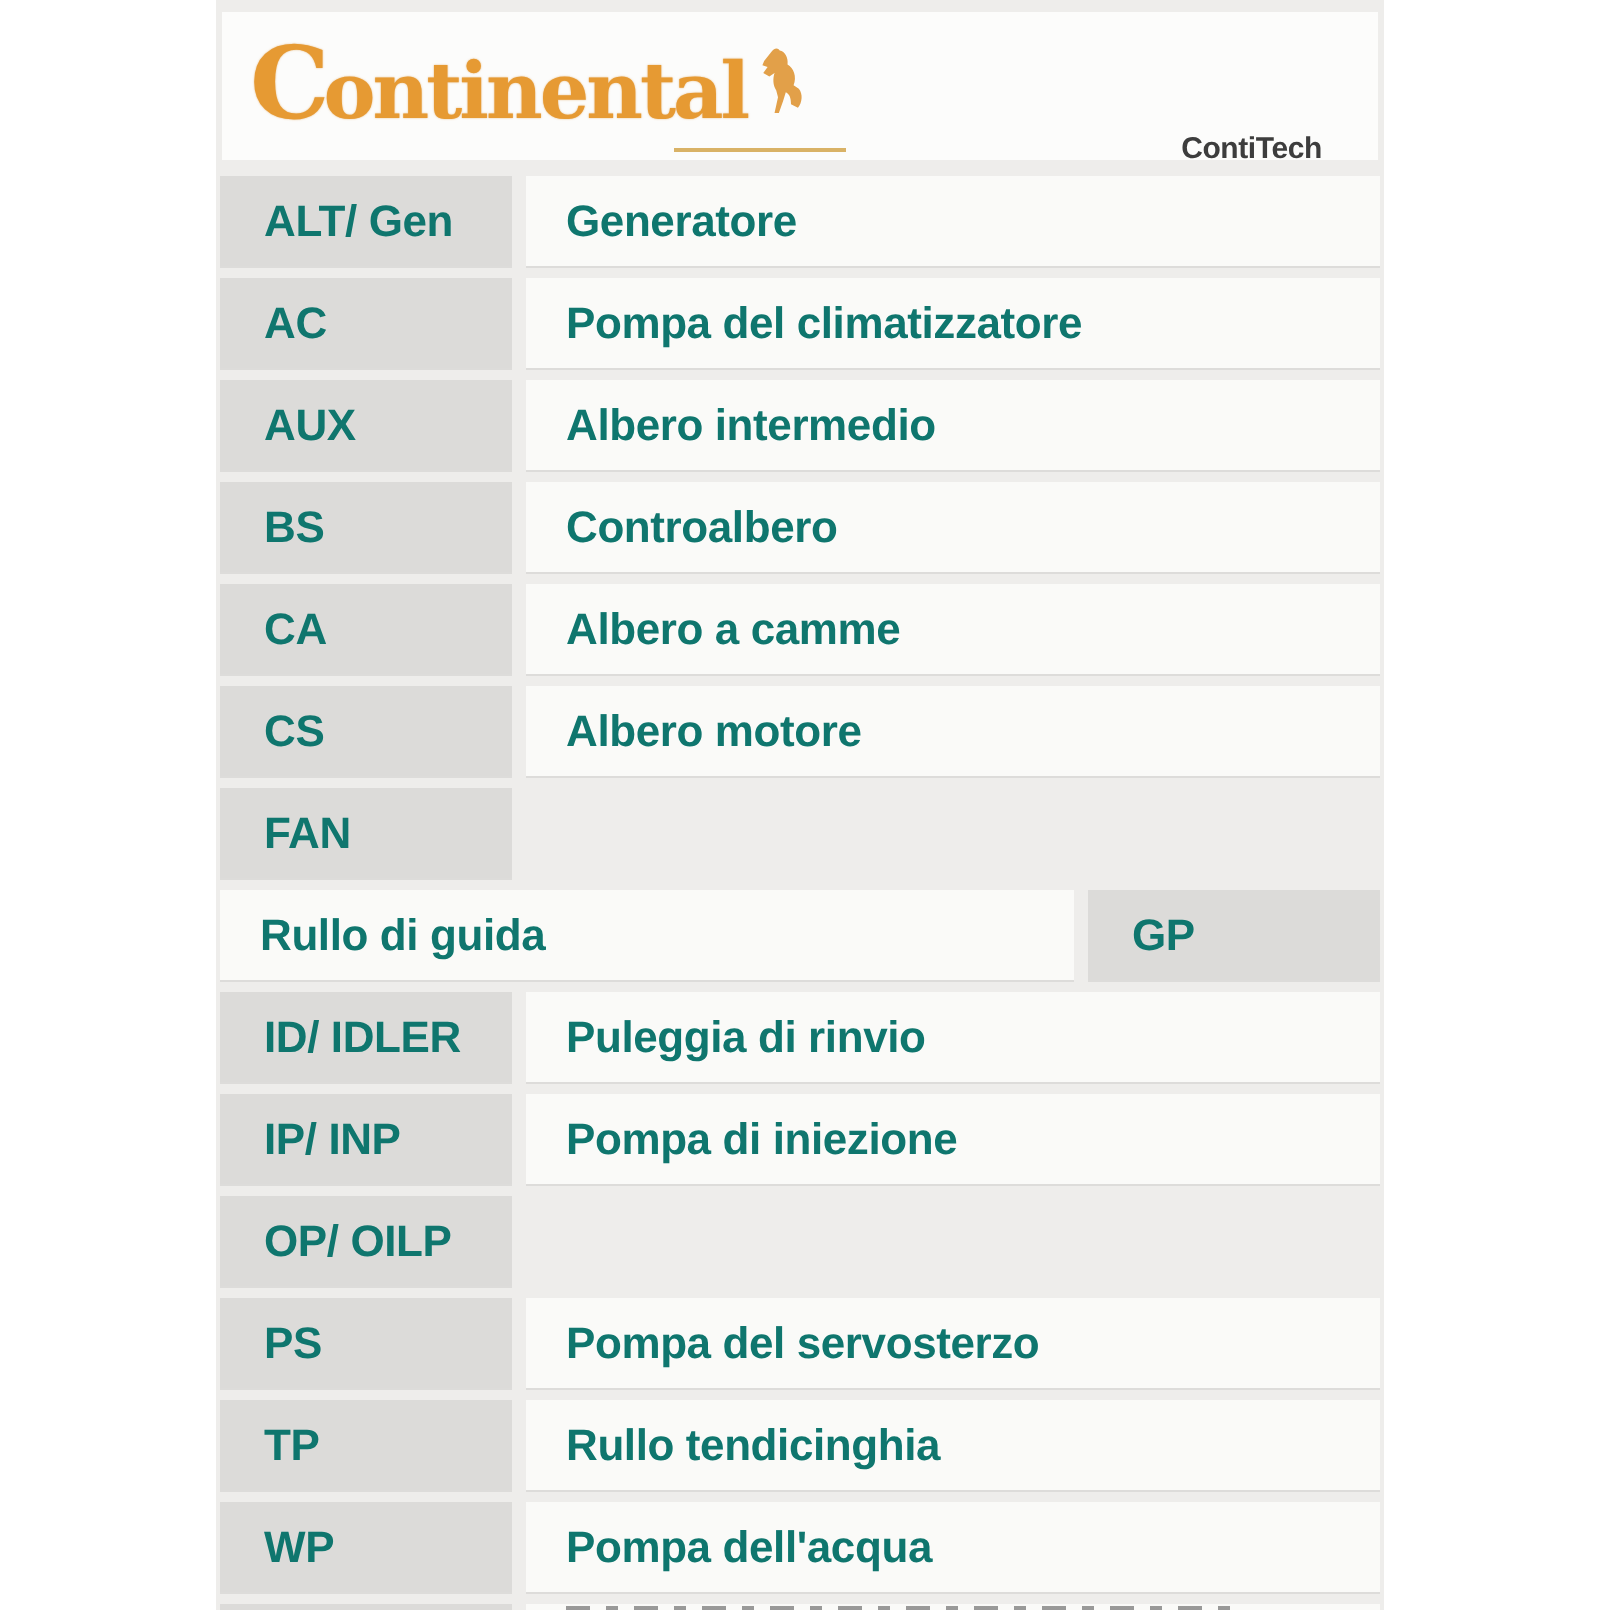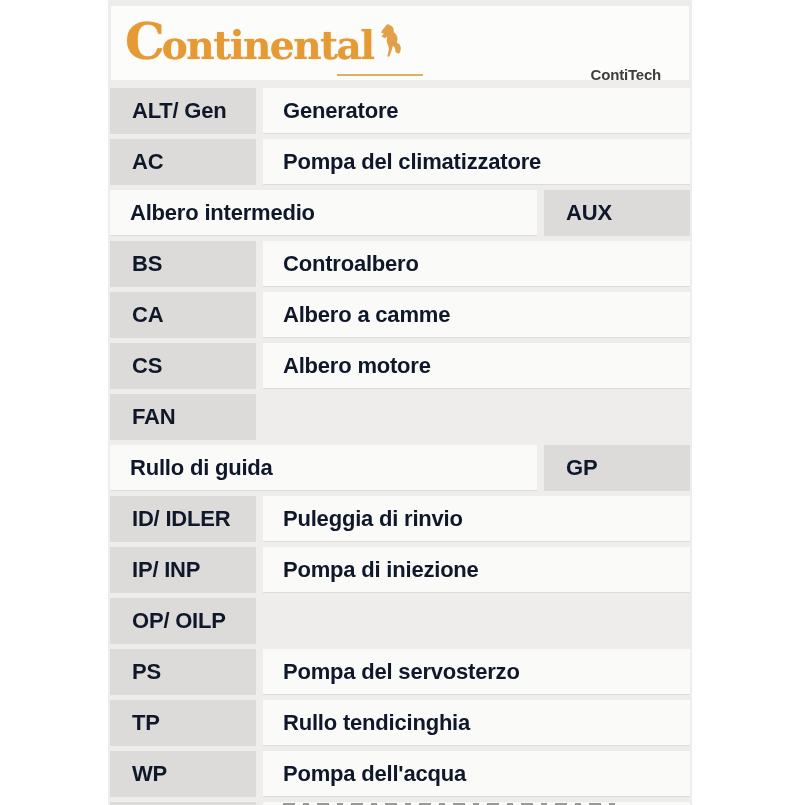--- a/index.html
+++ b/index.html
@@ -25,21 +25,21 @@
   .contitech{
     position:absolute;right:28px;top:33px;
     font-size:15px;font-weight:700;color:#3d3d3d;letter-spacing:-0.2px;margin-top:27px;
   }
 
   
   .legend{margin:8px 2px 0 2px;display:flex;flex-direction:column;gap:6px;}
   .row{display:flex;gap:7px;height:45px;}
   .cell{
     display:flex;align-items:center;
-    font-size:22px;font-weight:700;color:#0f172a;letter-spacing:-0.2px;
+    font-size:22px;font-weight:700;color:#0f766e;letter-spacing:-0.2px;
     box-shadow:0 1px 0 rgba(0,0,0,0.07);
     white-space:nowrap;overflow:hidden;
   }
   .cell.abbr{width:146px;min-width:146px;background:#dcdbd9;padding-left:22px;box-sizing:border-box;}
   .cell.desc{flex:1;background:#fafaf8;padding-left:20px;}
 
   
   .row.partial{height:45px;}
   .row.partial .desc{align-items:flex-start;}
   .glyph-tops{
@@ -73,22 +73,22 @@
 
       <div class="row">
         <div class="cell abbr">ALT/ Gen</div>
         <div class="cell desc">Generatore</div>
       </div>
       <div class="row">
         <div class="cell abbr">AC</div>
         <div class="cell desc">Pompa del climatizzatore</div>
       </div>
       <div class="row">
+        <div class="cell abbr">AUX</div>
         <div class="cell desc">Albero intermedio</div>
-        <div class="cell abbr">AUX</div>
       </div>
       <div class="row">
         <div class="cell abbr">BS</div>
         <div class="cell desc">Controalbero</div>
       </div>
       <div class="row">
         <div class="cell abbr">CA</div>
         <div class="cell desc">Albero a camme</div>
       </div>
       <div class="row">

